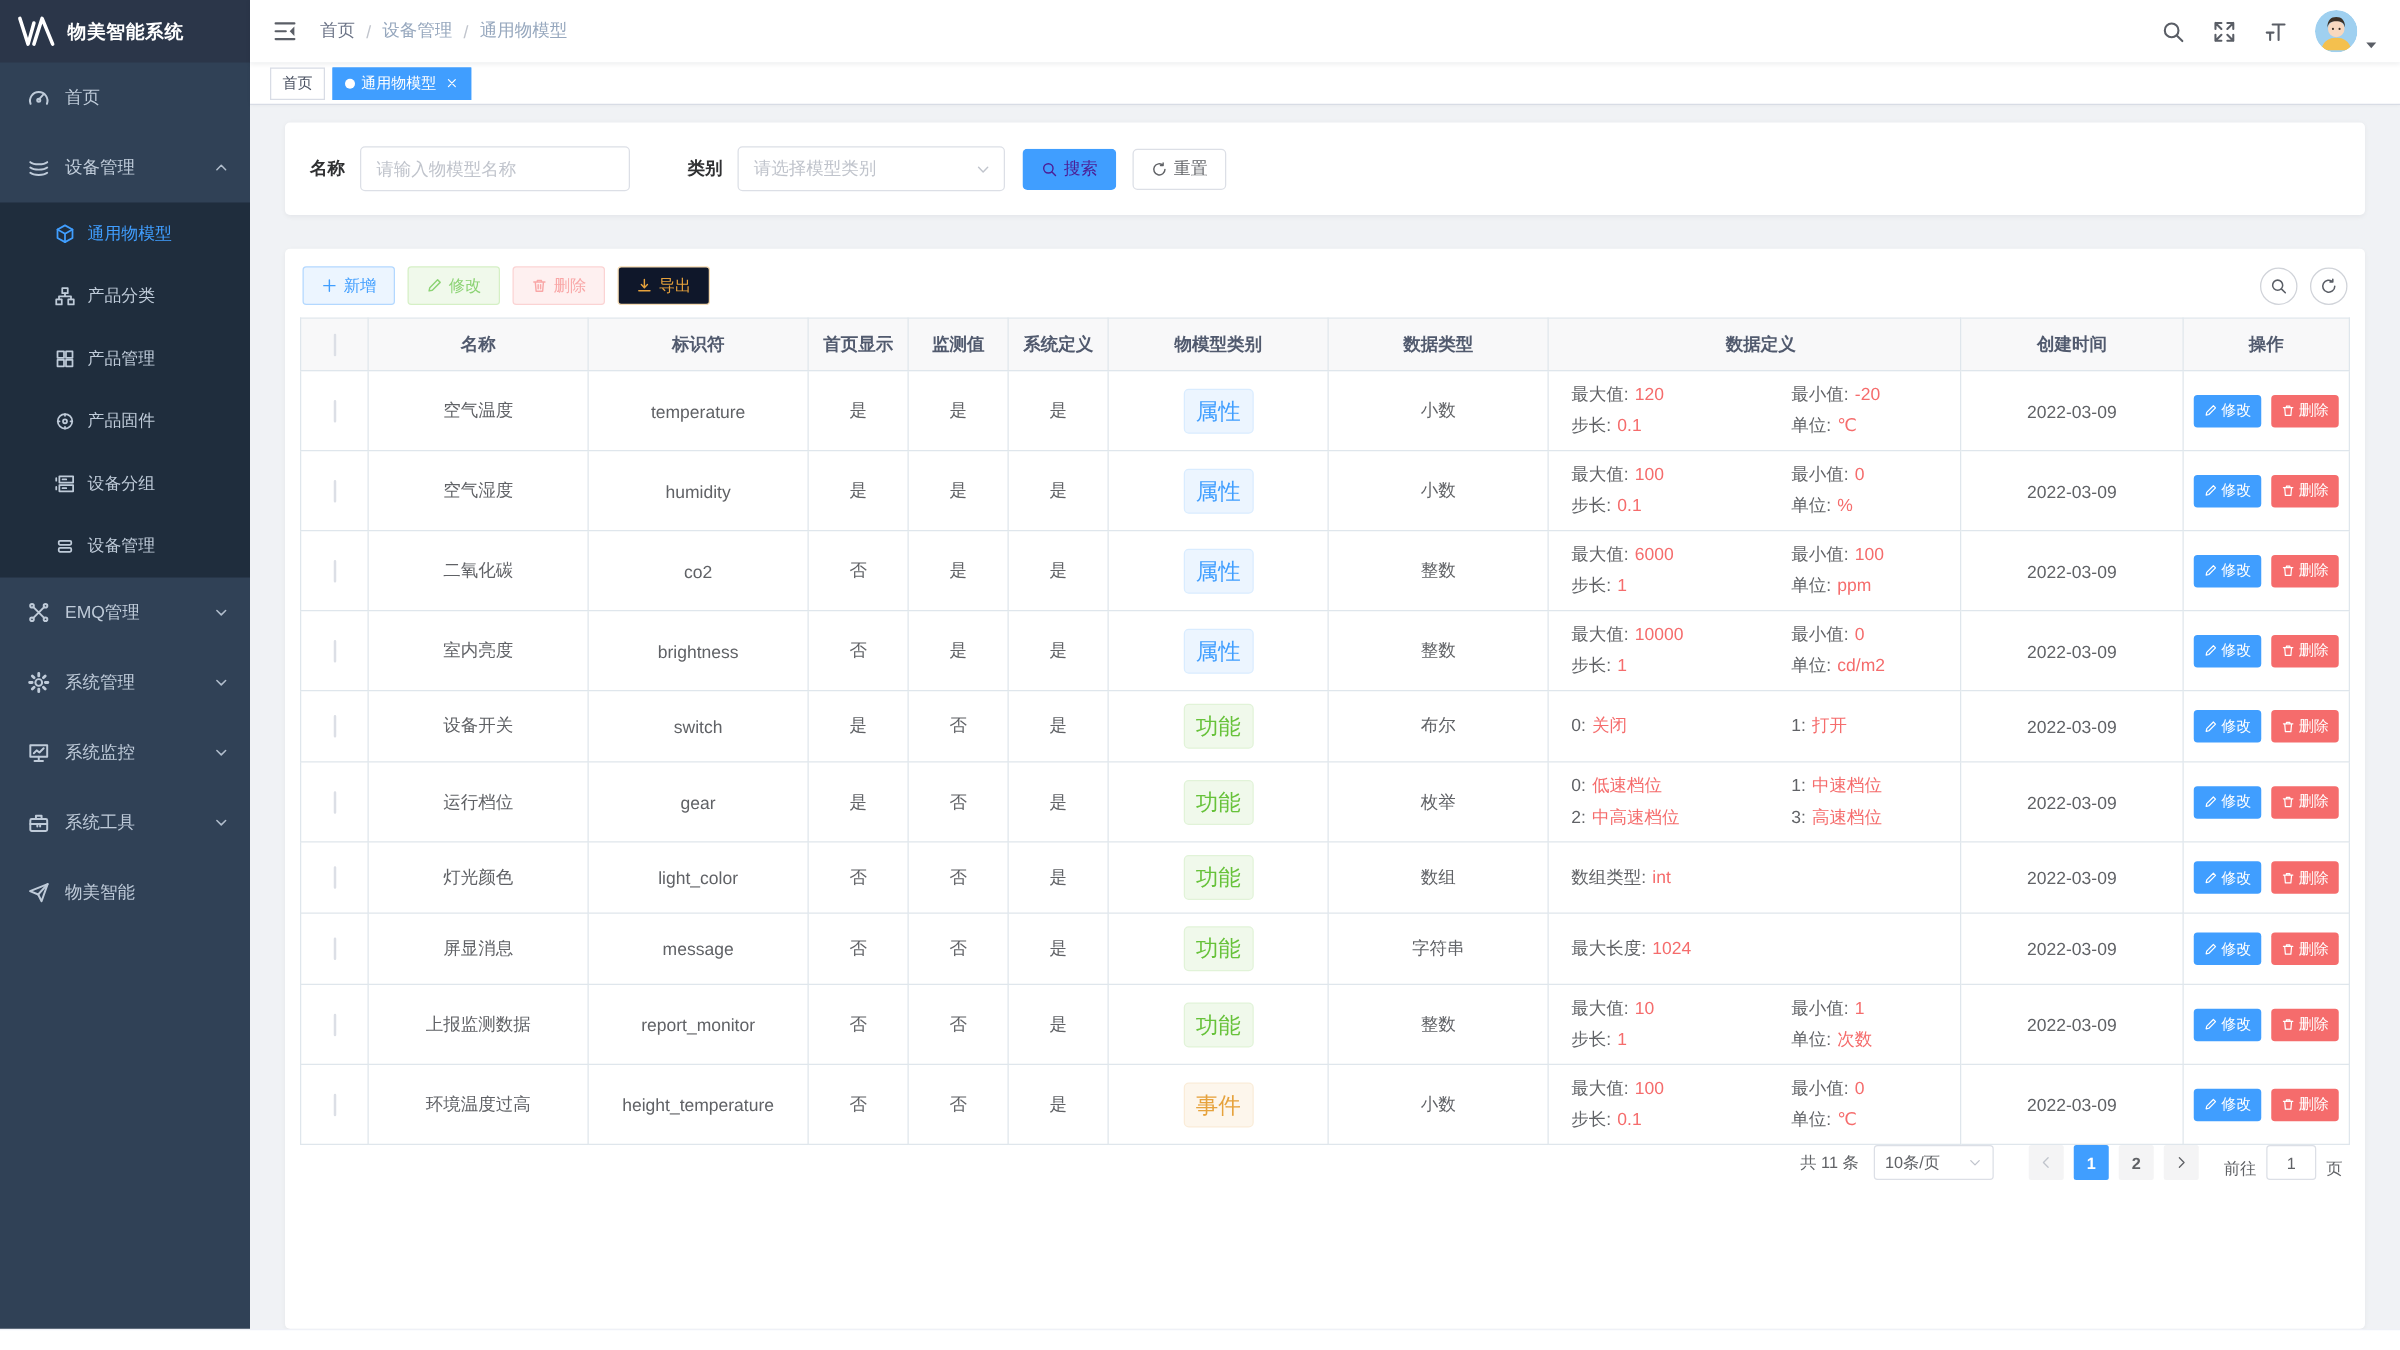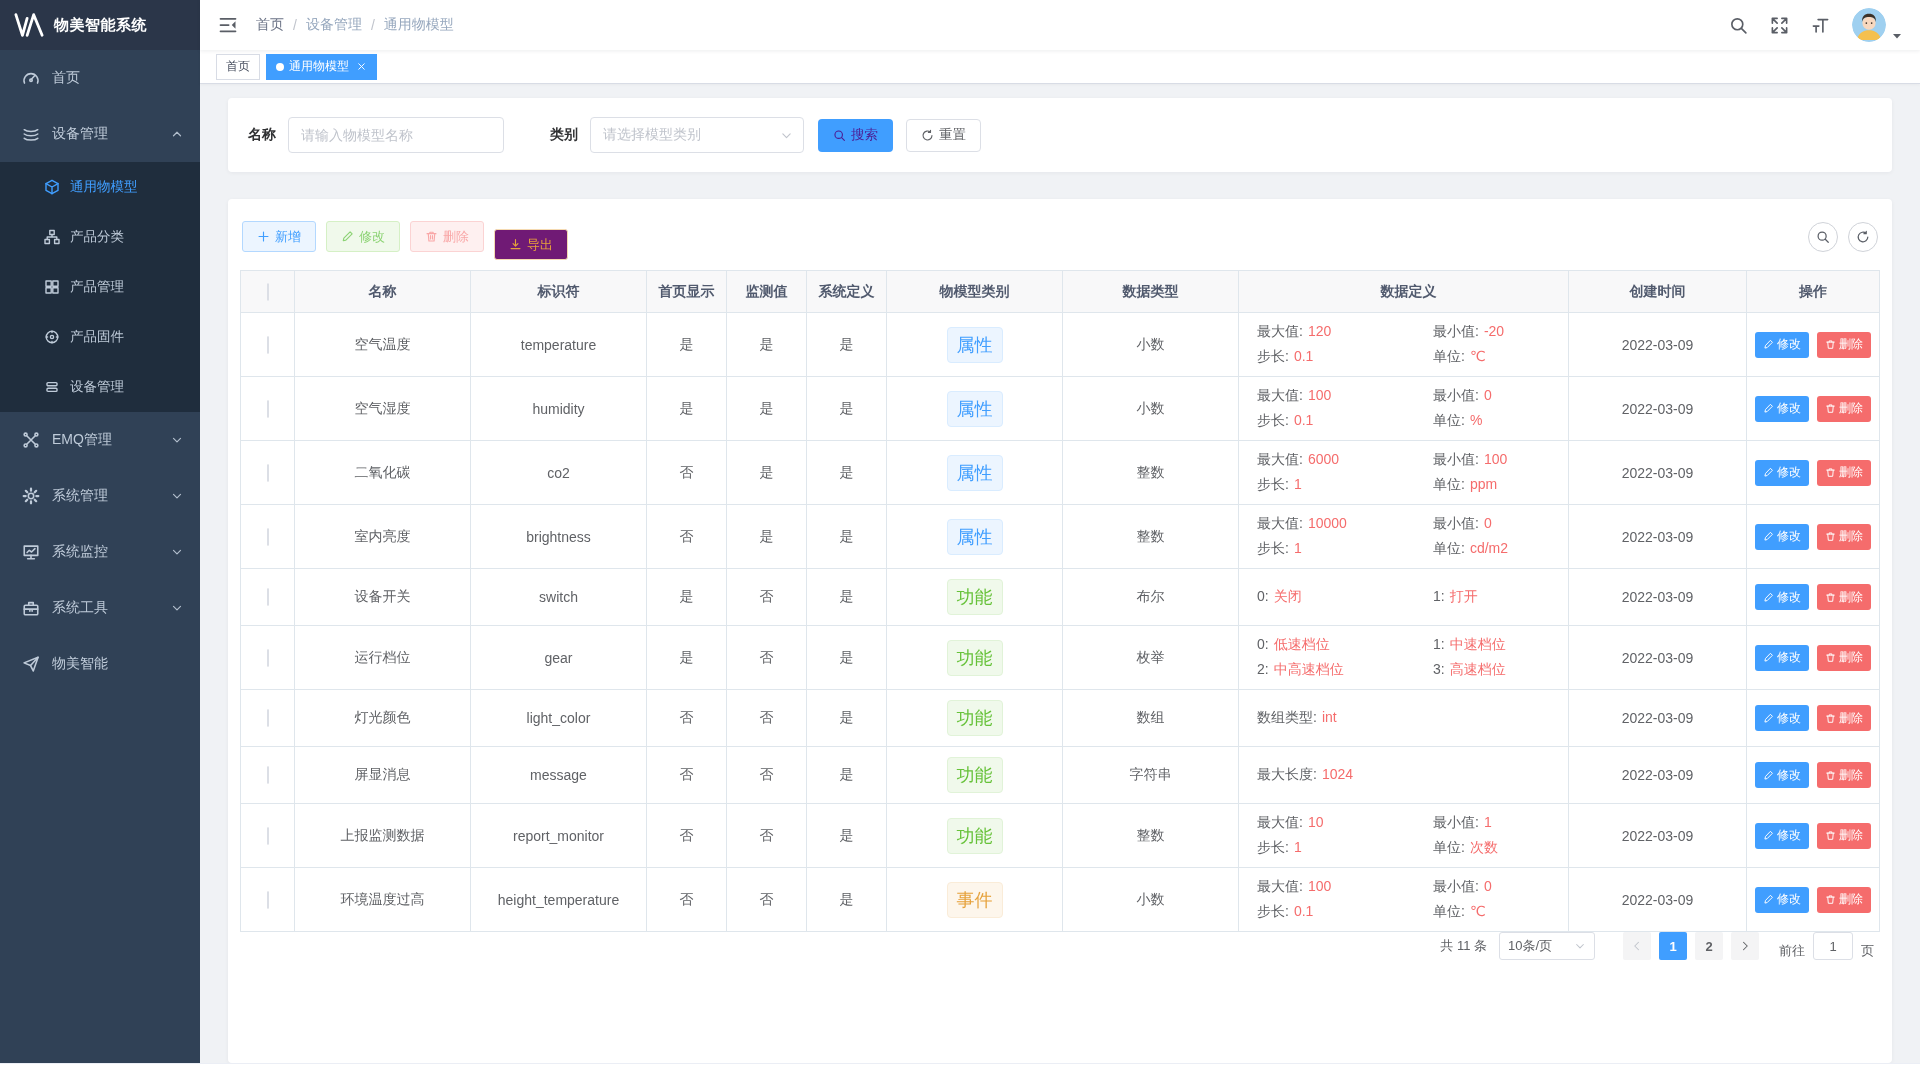--- a/index.html
+++ b/index.html
@@ -67,21 +67,21 @@
   .btn .b-icon { width:13px; height:13px; display:inline-flex; }
   .btn-search { background:#409eff; color:#4c1d95; height:33px; padding:0 14px; font-size:13.5px; margin-left:14px; }
   .btn-reset { background:#fff; color:#606266; border-color:#dcdfe6; height:33px; padding:0 14px; font-size:13.5px; margin-left:13px; }
 
   .table-card { padding:12px 12px 0; flex:1; display:flex; flex-direction:column; min-height:0; }
   .toolbar { display:flex; align-items:center; margin:2px 2px 10px; }
   .tb-btn { height:31px; padding:0 14px; font-size:13px; border-radius:3px; border:1px solid; margin-right:10px;text-align:right; }
   .tb-add    { color:#409eff; background:#ecf5ff; border-color:#b3d8ff; }
   .tb-edit   { color:#8cd374; background:#f0f9eb; border-color:#d5f0c5; }
   .tb-delete { color:#f9a7a7; background:#fef0f0; border-color:#fbd3d3; }
-  .tb-export { color:#e6a23c; background:#701a75; border-color:#f5dab1;margin-top:16px; }
+  .tb-export { color:#e6a23c; background:#0f172a; border-color:#f5dab1; }
   .tb-right { margin-left:auto; display:flex; gap:10px; }
   .circle-btn { width:30px; height:30px; border-radius:50%; border:1px solid #d0d3d9; background:#fff;
                 display:inline-flex; align-items:center; justify-content:center; color:#5a5e66; cursor:pointer; }
   .circle-btn .nav-icon { width:14px; height:14px; }
 
   table.grid { width:100%; border-collapse:collapse; table-layout:fixed; }
   .grid th, .grid td { border:1px solid #dfe6ec; text-align:center; font-size:14px; }
   .grid th { background:#f8f8f9; color:#515a6e; font-weight:bold; height:42px; padding:6px 8px; }
   .grid td { color:#606266; height:54px; padding:10px 8px; }
   .grid th.col-spec, .grid td.col-spec { text-align:center; padding-left:18px; }
@@ -189,20 +189,30 @@
           </div>
           <div class="menu-item">
             <span class="mi-icon">
               <svg class="ic" viewBox="0 0 16 16">
                 <circle cx="8" cy="8" r="5.8"></circle>
                 <circle cx="8" cy="8" r="1.6"></circle>
                 <path d="M8 2.2 V3.6 M8 12.4 V13.8 M2.2 8 H3.6 M12.4 8 H13.8"></path>
               </svg>
             </span>
             <span class="mi-label">产品固件</span>
+          </div>
+          <div class="menu-item">
+            <span class="mi-icon">
+              <svg class="ic" viewBox="0 0 16 16">
+                <rect x="3.5" y="2" width="11" height="5"></rect>
+                <rect x="3.5" y="9" width="11" height="5"></rect>
+                <path d="M1 3.5 V5.5 M1 10.5 V12.5 M6 4.5 H9 M6 11.5 H9"></path>
+              </svg>
+            </span>
+            <span class="mi-label">设备分组</span>
           </div>
           <div class="menu-item">
             <span class="mi-icon">
               <svg class="ic" viewBox="0 0 16 16">
                 <rect x="3" y="3.6" width="10" height="3.2" rx="1"></rect>
                 <rect x="3" y="9.2" width="10" height="3.2" rx="1"></rect>
               </svg>
             </span>
             <span class="mi-label">设备管理</span>
           </div>

